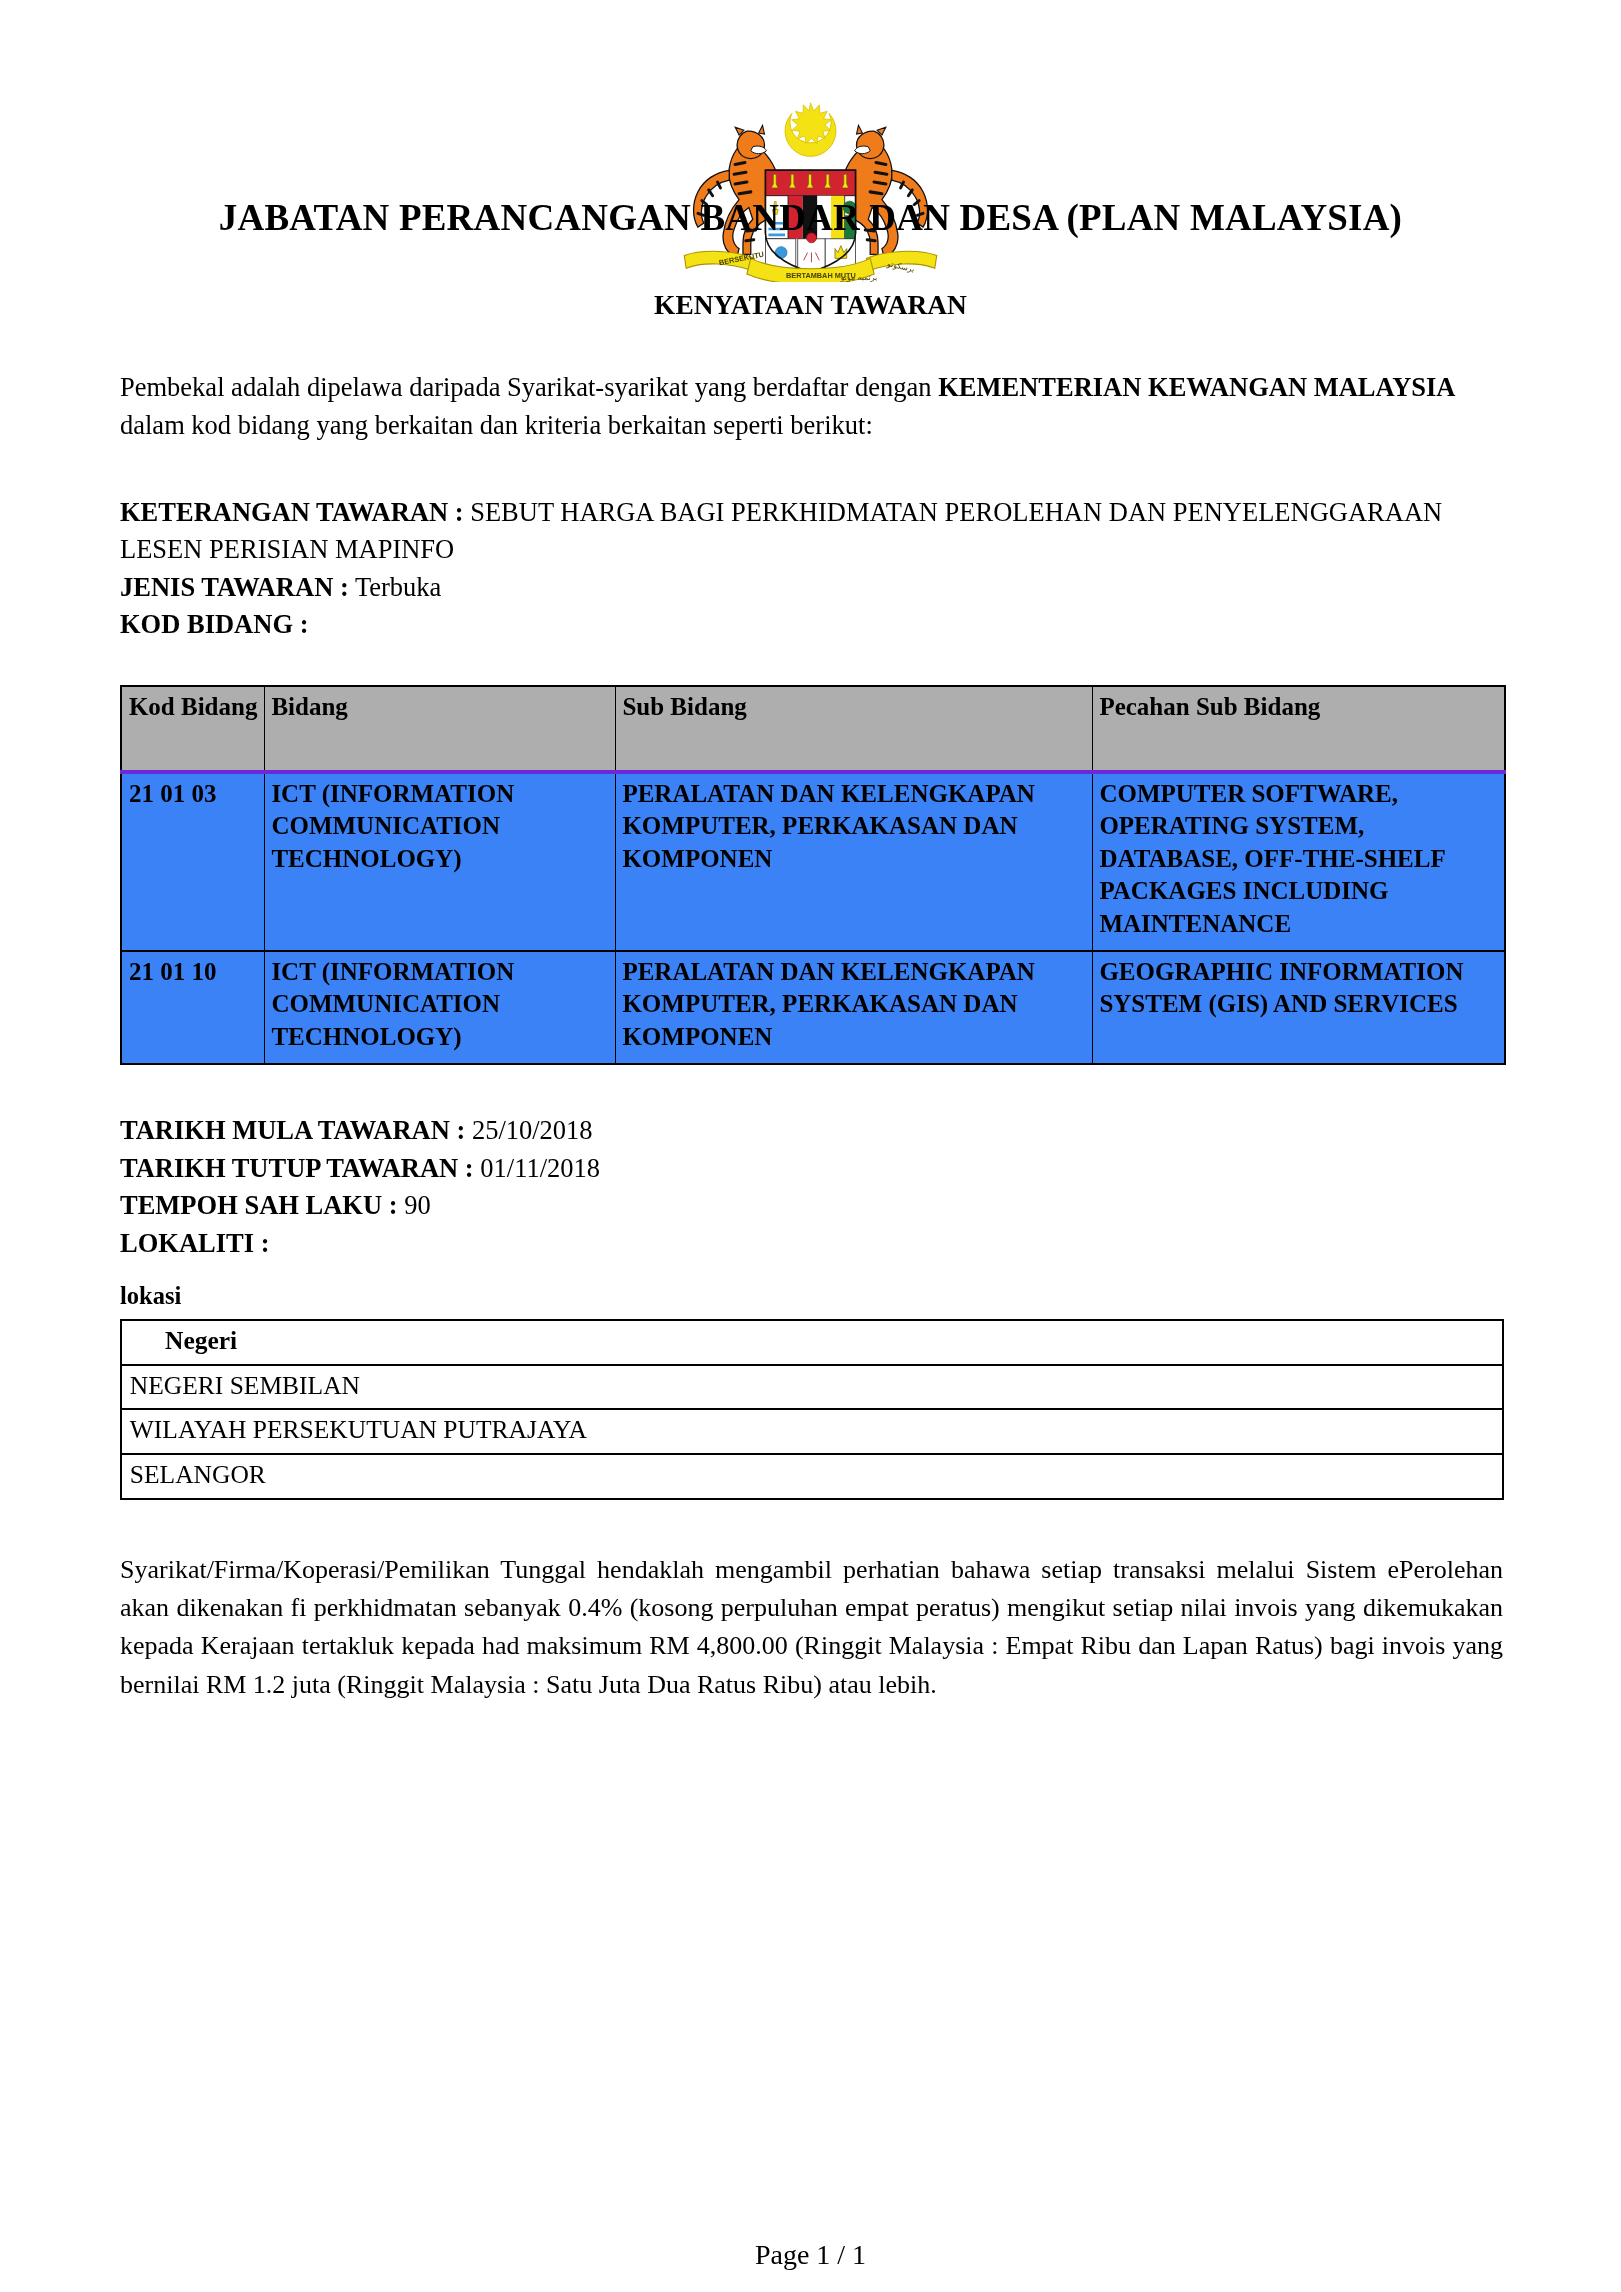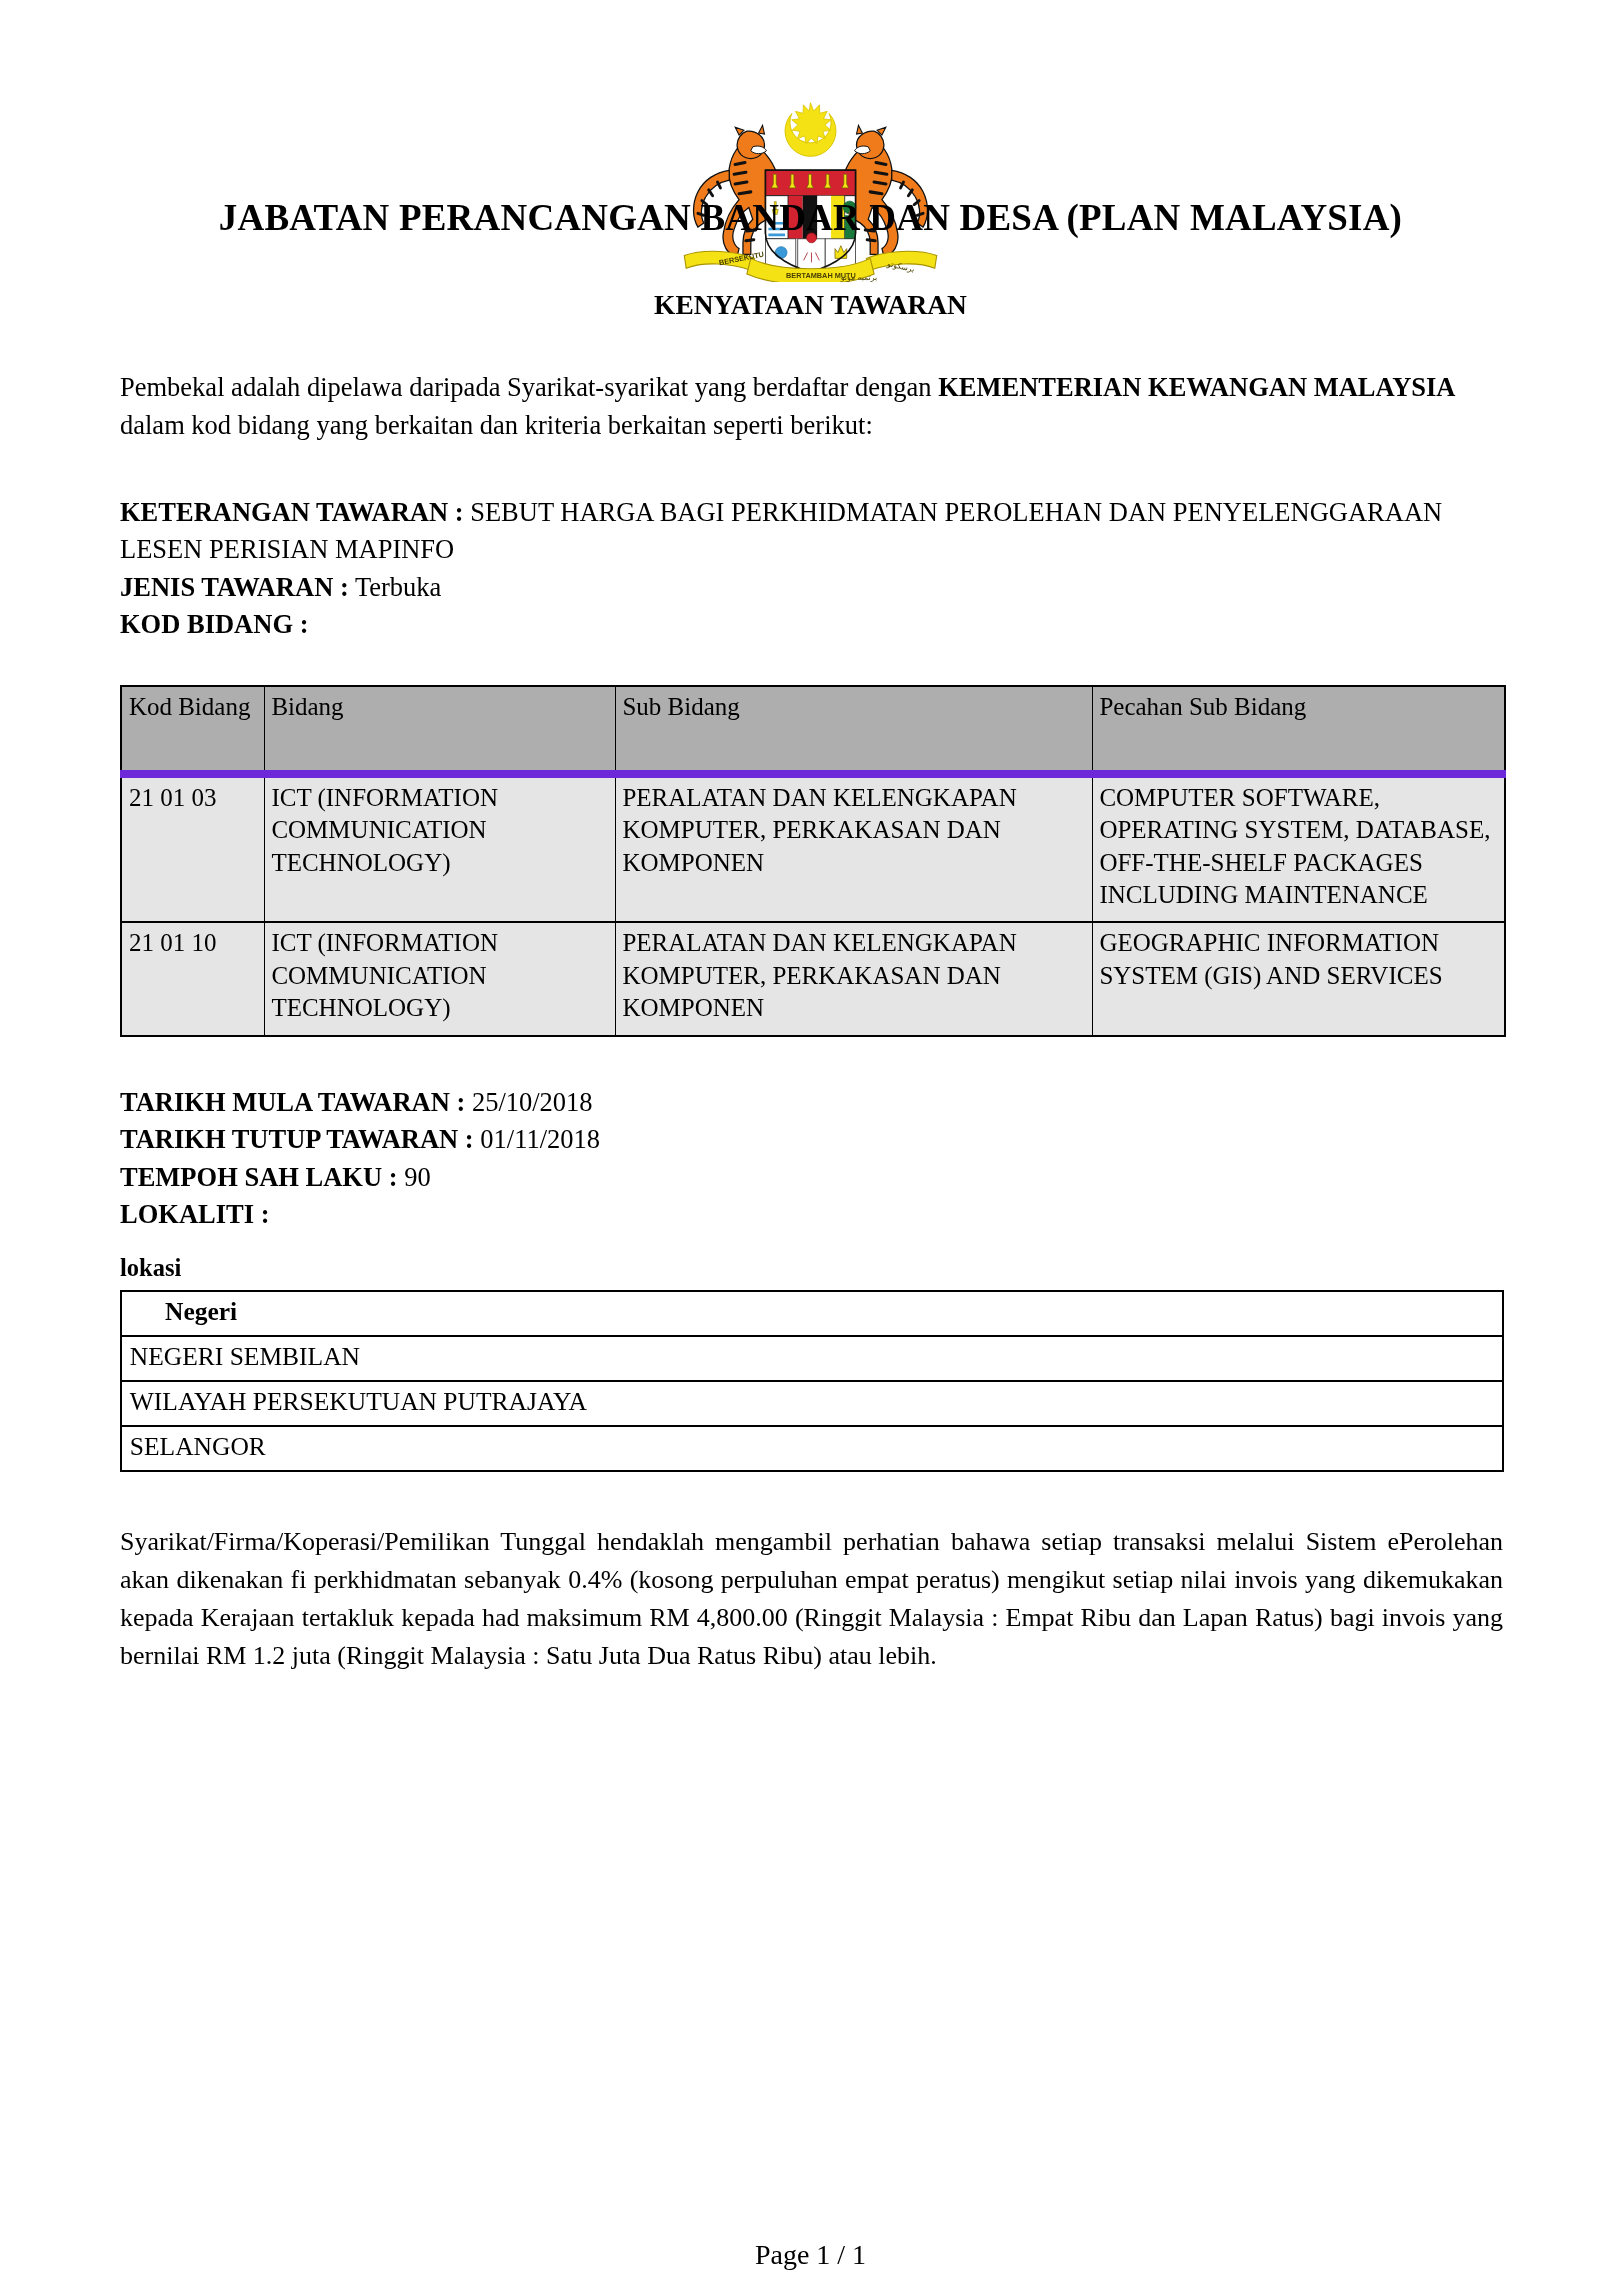--- a/index.html
+++ b/index.html
@@ -93,27 +93,27 @@
   .kod-table th, .kod-table td {
     border: 1px solid #000;
     vertical-align: top;
     font-size: 25px;
     line-height: 1.30;
     padding: 3.9px 5.9px 9.8px 6.9px;
     text-align: left;
   }
   .kod-table thead th {
     background: #aeaeae;
-    font-weight: normal;
-    border-bottom: 8px solid #6d28d9;
+    font-weight: bold;
+    border-bottom: 4px solid #6d28d9;
     height: 69px;
   }
   .kod-table tbody td {
-    background: #e5e5e5;
-    font-weight: normal;
+    background: #3b82f6;
+    font-weight: bold;
     border-bottom: 2px solid #000;
   }
   .kod-table tbody tr:last-child td { border-bottom: 2px solid #000; }
   .col-kod  { width: 143px; }
   .col-bid  { width: 351px; }
   .col-sub  { width: 477px; }
   .col-pec  { width: 413px; }
 
   .dates-block {
     padding-top: 47px;

